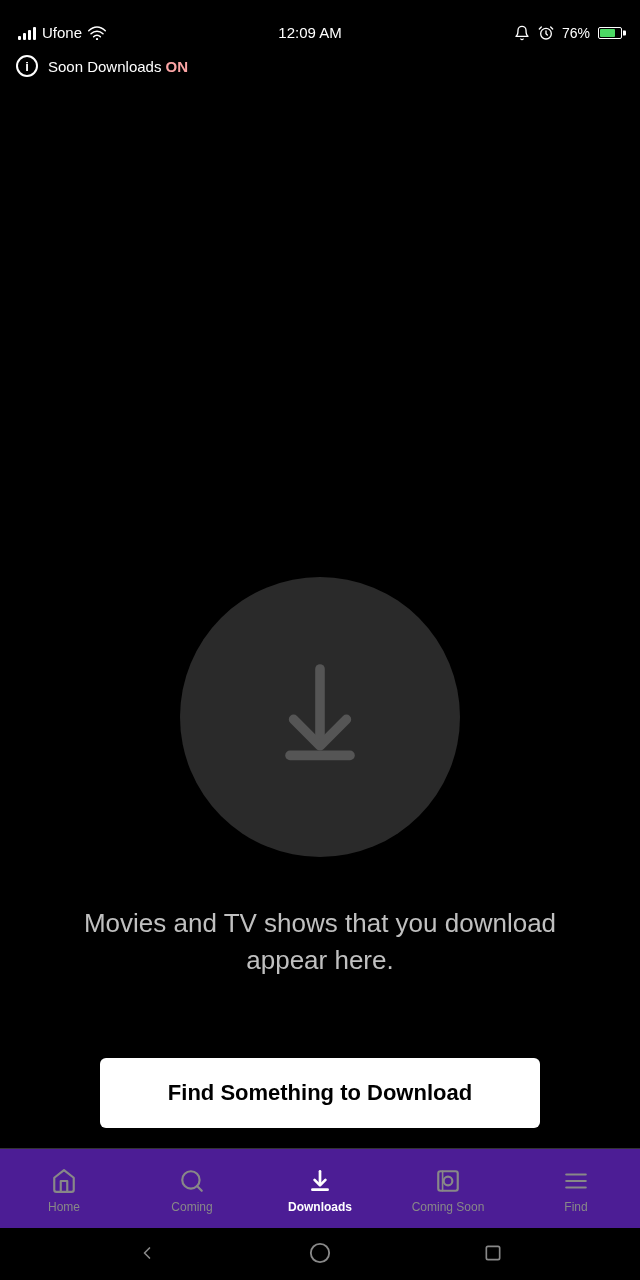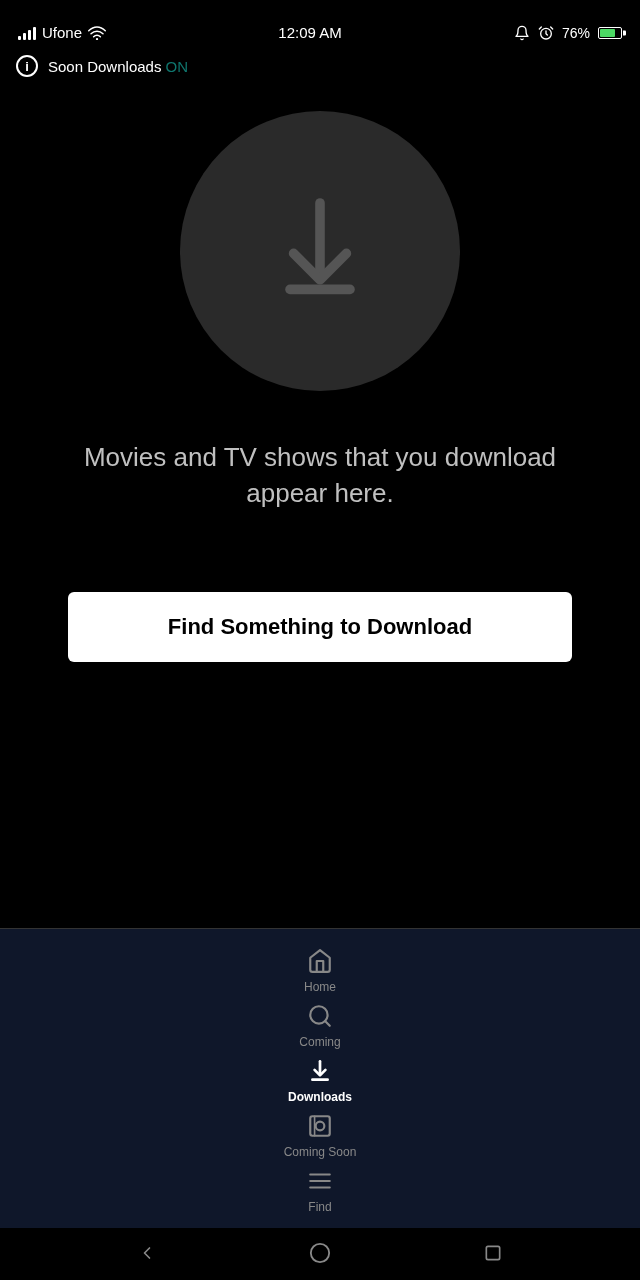--- a/index.html
+++ b/index.html
@@ -110,32 +110,32 @@
       font-weight: bold;
       flex-shrink: 0;
     }
 
     .smart-downloads-text {
       font-size: 15px;
       color: #fff;
     }
 
     .smart-downloads-on {
-      color: #0f766e;
-      font-weight: 400;
+      color: #fca5a5;
+      font-weight: 700;
       margin-top: 45px;
     }
 
     
     .main-content {
       flex: 1;
       display: flex;
       flex-direction: column;
       align-items: center;
-      justify-content: flex-start;
+      justify-content: flex-end;
       padding: 20px 40px;
       gap: 0;
     }
 
     
     .download-circle {
       width: 280px;
       height: 280px;
       background: #2a2a2a;
       border-radius: 50%;
@@ -162,34 +162,33 @@
 
     .find-btn {
       background: #fff;
       color: #000;
       border: none;
       border-radius: 6px;
       padding: 22px 40px;
       font-size: 22px;
       font-weight: 700;
       cursor: pointer;
-      width: 504px;
+      width: 440px;
       text-align: center;
     }
 
     
     .bottom-nav {
       display: flex;
       justify-content: space-around;
       align-items: center;
-      background: #0f172a;
+      background: #4c1d95;
       padding: 14px 0 10px;
       border-top: 1px solid #333;
       flex-shrink: 0;
-      flex-direction: column;
     }
 
     .nav-item {
       display: flex;
       flex-direction: column;
       align-items: center;
       gap: 5px;
       cursor: pointer;
       flex: 1;
       padding: 4px 0;

